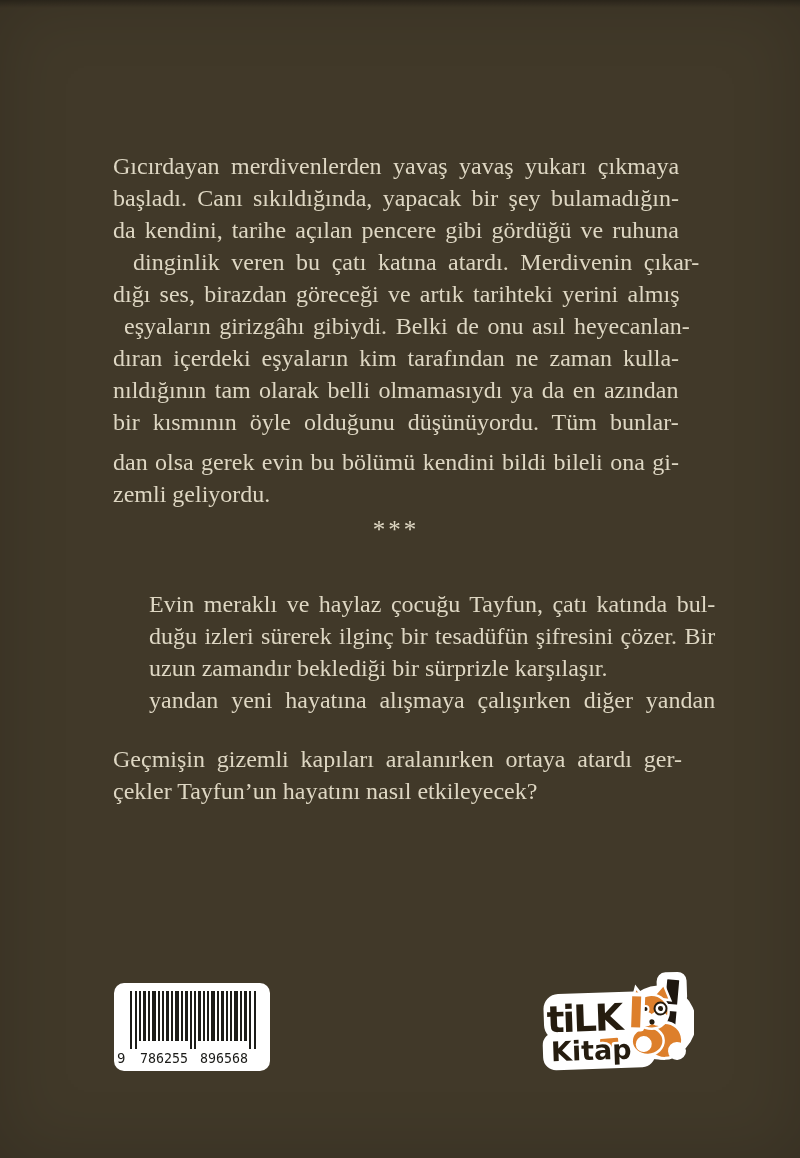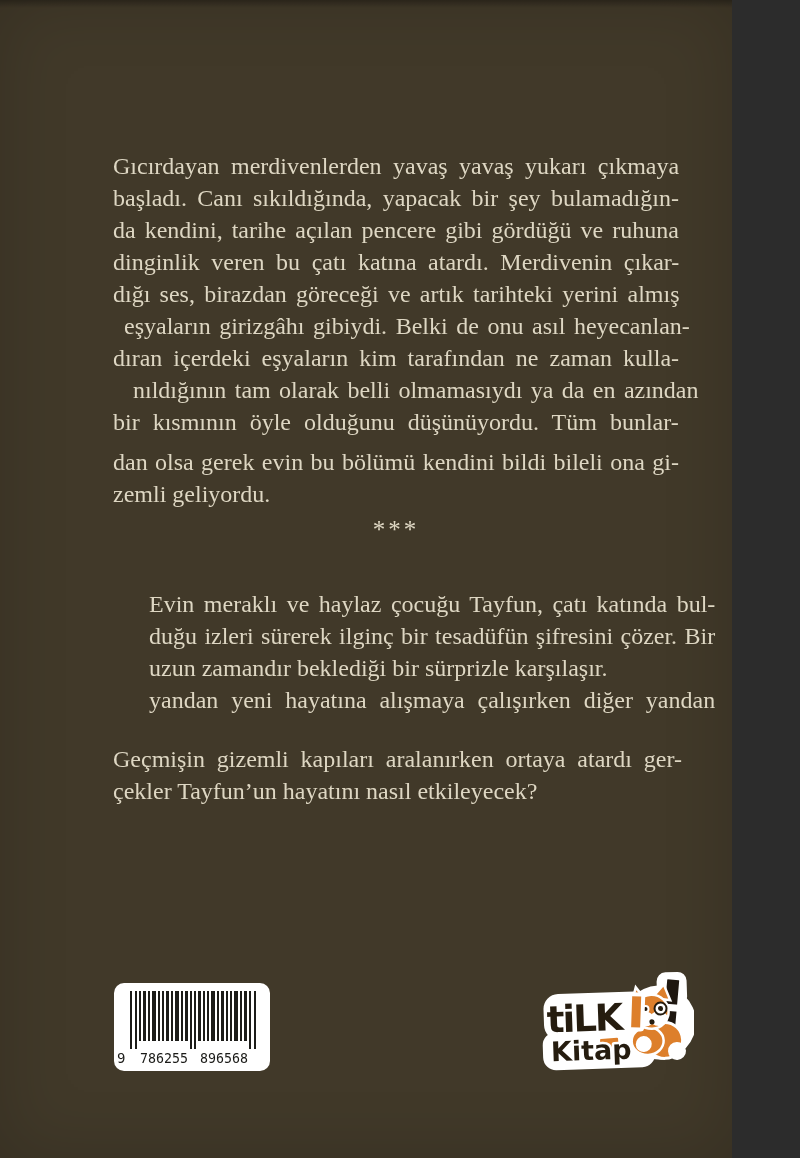--- a/index.html
+++ b/index.html
@@ -3,21 +3,21 @@
 <meta charset="utf-8">
 <style>
   html, body { margin: 0; padding: 0; }
   body {
     width: 800px; height: 1158px;
     background: #2c2c2c;
     font-family: "Liberation Serif", "DejaVu Serif", serif;
   }
   .cover {
     position: relative;
-    width: 732px; height: 1158px;
+    width: 800px; height: 1158px;
     background: #413929;
     overflow: hidden;
     box-shadow: inset 0 0 70px rgba(0,0,0,0.16);
   }
   .cover::before {
     content: "";
     position: absolute; left: 0; top: 0; right: 0; height: 8px;
     background: linear-gradient(to bottom, rgba(0,0,0,0.30), rgba(0,0,0,0));
     pointer-events: none;
   }
@@ -53,25 +53,25 @@
 </head>
 <body>
 
 <div class="cover">
 
   <div class="text-block">
     <div class="para" id="para1">
         <div class="jline" style="word-spacing: 5.4px;"><span>Gıcırdayan merdivenlerden yavaş yavaş yukarı çıkmaya</span></div>
         <div class="jline" style="word-spacing: 4.33333px;"><span>başladı. Canı sıkıldığında, yapacak bir şey bulamadığın-</span></div>
         <div class="jline" style="word-spacing: 3px;"><span>da kendini, tarihe açılan pencere gibi gördüğü ve ruhuna</span></div>
-        <div class="jline" style="word-spacing: 5.57143px;"><span>dinginlik veren bu çatı katına atardı. Merdivenin çıkar-</span></div>
+        <div class="jline" style="word-spacing: 5.57143px; margin-left: 20px;"><span>dinginlik veren bu çatı katına atardı. Merdivenin çıkar-</span></div>
         <div class="jline" style="word-spacing: 3.25px;"><span>dığı ses, birazdan göreceği ve artık tarihteki yerini almış</span></div>
         <div class="jline" style="word-spacing: 2.57143px; margin-left: 11px;"><span>eşyaların girizgâhı gibiydi. Belki de onu asıl heyecanlan-</span></div>
         <div class="jline" style="word-spacing: 5px;"><span>dıran içerdeki eşyaların kim tarafından ne zaman kulla-</span></div>
-        <div class="jline" style="word-spacing: 2.375px; margin-left: 20px;"><span>nıldığının tam olarak belli olmamasıydı ya da en azından</span></div>
+        <div class="jline" style="word-spacing: 2.375px;"><span>nıldığının tam olarak belli olmamasıydı ya da en azından</span></div>
         <div class="jline" style="word-spacing: 7px;"><span>bir kısmının öyle olduğunu düşünüyordu. Tüm bunlar-</span></div>
         <div class="jline" style="word-spacing: 1.4px; margin-top: 8px;"><span>dan olsa gerek evin bu bölümü kendini bildi bileli ona gi-</span></div>
         <div class="jline last"><span>zemli geliyordu.</span></div>
       </div>
 
     <div class="separator">***</div>
 
     <div class="para" id="para2">
         <div class="jline" style="word-spacing: 3.5px;"><span>Evin meraklı ve haylaz çocuğu Tayfun, çatı katında bul-</span></div>
         <div class="jline" style="word-spacing: 1.375px;"><span>duğu izleri sürerek ilginç bir tesadüfün şifresini çözer. Bir</span></div>

